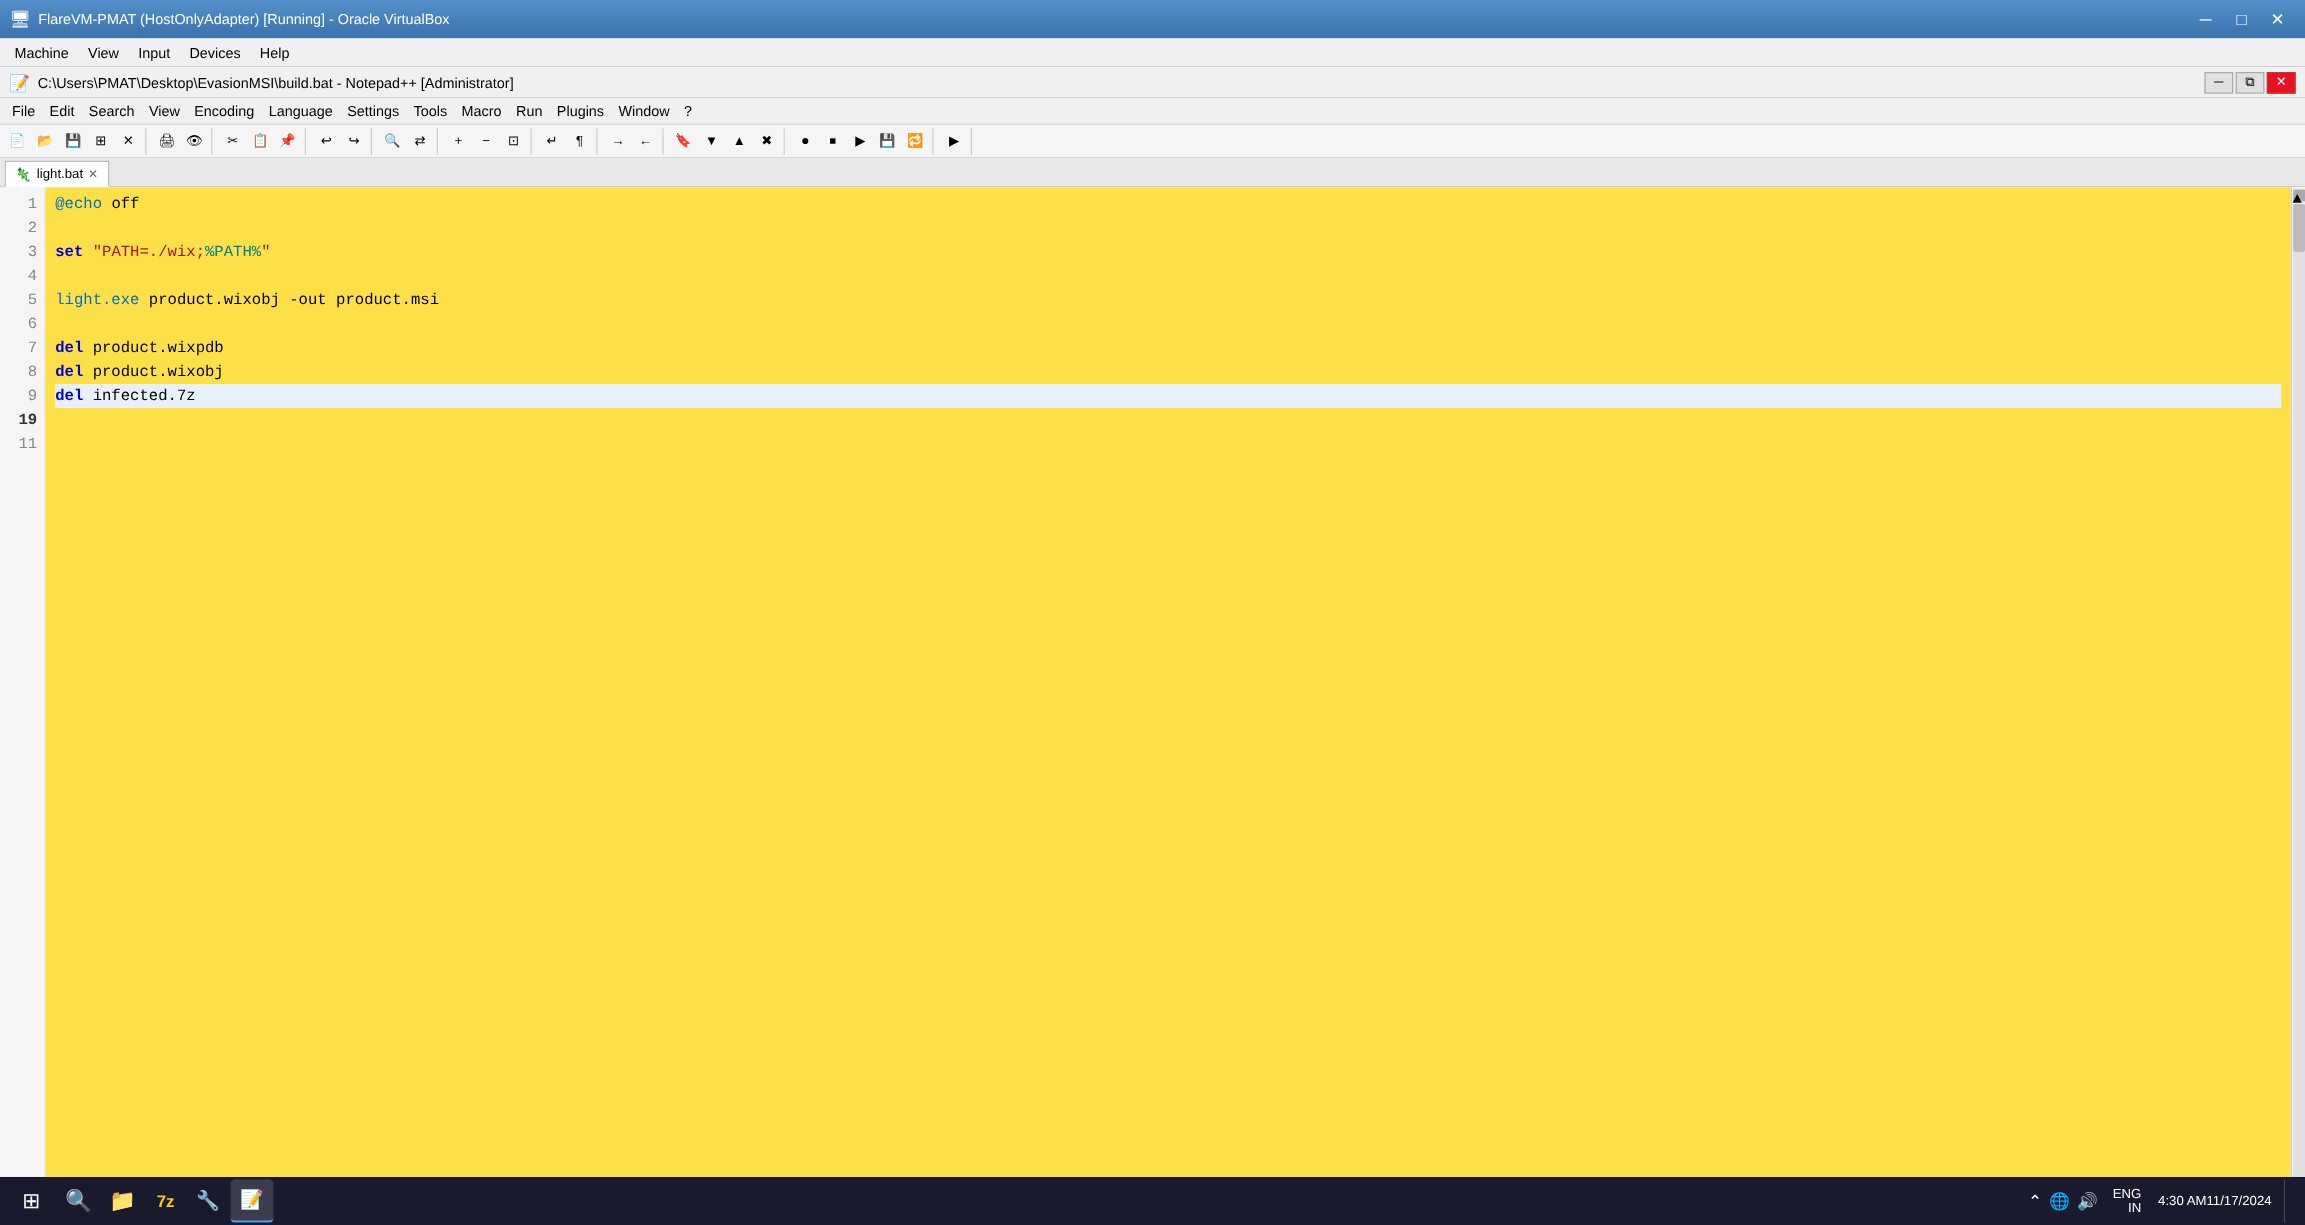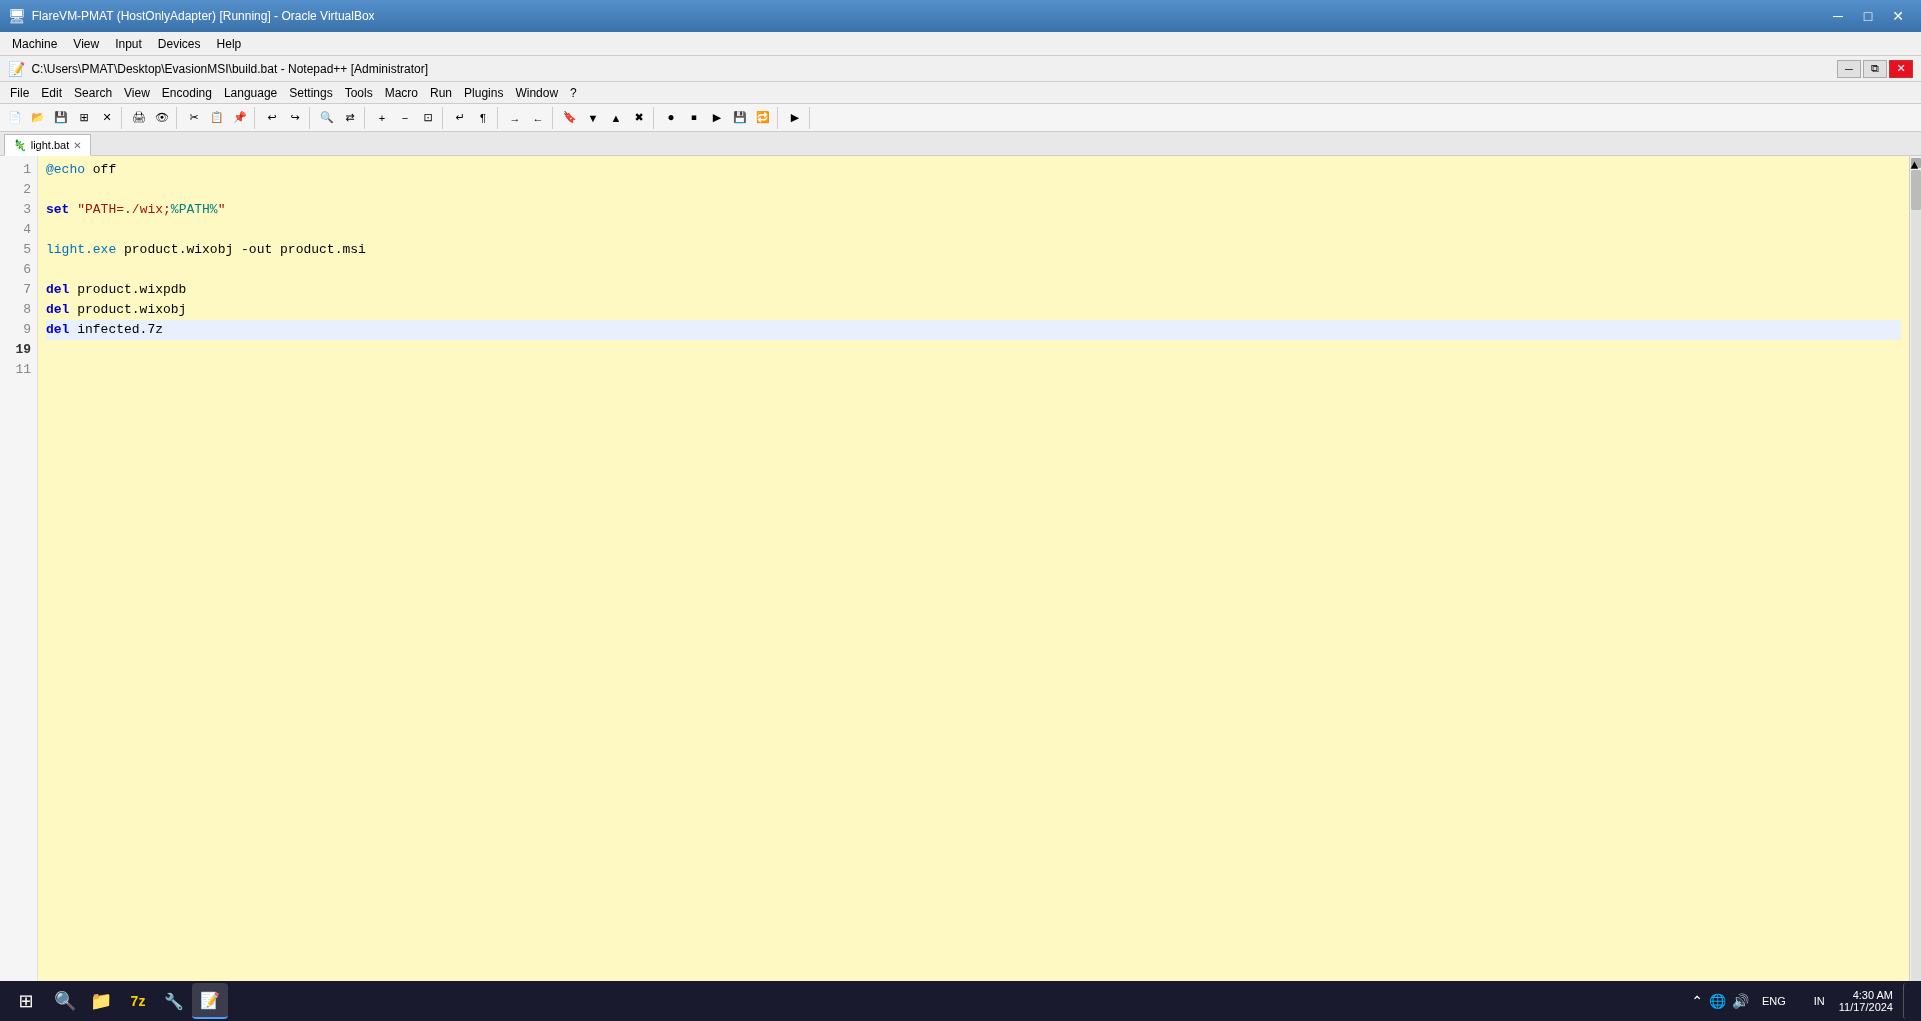--- a/index.html
+++ b/index.html
@@ -123,21 +123,21 @@
       user-select: none;
       font-family: 'Courier New', monospace;
       font-size: 13px;
     }
     .line-numbers div { height: 20px; display: flex; align-items: center; justify-content: flex-end; }
     .code-area {
       flex: 1;
       padding: 4px 8px;
       line-height: 1.5;
       overflow: auto;
-      background: #fef9c3;
+      background: #fde047;
     }
     .code-line {
       height: 20px;
       display: flex;
       align-items: center;
       white-space: pre;
       font-family: 'Courier New', monospace;
       font-size: 13px;
     }
     .code-line.selected-line {
@@ -452,28 +452,28 @@
     <button class="taskbar-icon active" title="Notepad++">
       <span style="font-size:16px;">📝</span>
     </button>
 
     <div class="taskbar-sep"></div>
 
     <div class="tray-area">
       <span class="tray-icon">⌃</span>
       <span class="tray-icon">🌐</span>
       <span class="tray-icon">🔊</span>
-      <div style="display:flex; flex-direction:row; align-items:flex-end; margin-left:6px;gap:28px;">
+      <div style="display:flex; flex-direction:column; align-items:flex-end; margin-left:6px;">
         <div style="font-size:11px; color:white;">
           <span>ENG</span>
         </div>
         <div style="font-size:11px; color:white;">
           <span>IN</span>
         </div>
       </div>
-      <div style="display:flex; flex-direction:column; align-items:flex-end; margin-left:8px;">
+      <div style="display:flex; align-items:flex-end; margin-left:8px;">
         <span style="color:white; font-size:11px;">4:30 AM</span>
         <span style="color:white; font-size:11px;">11/17/2024</span>
       </div>
       <button class="taskbar-icon" style="width:6px; margin-left:4px; border-left:1px solid #555;"></button>
     </div>
   </div>
 </div>
 
 </body></html>

